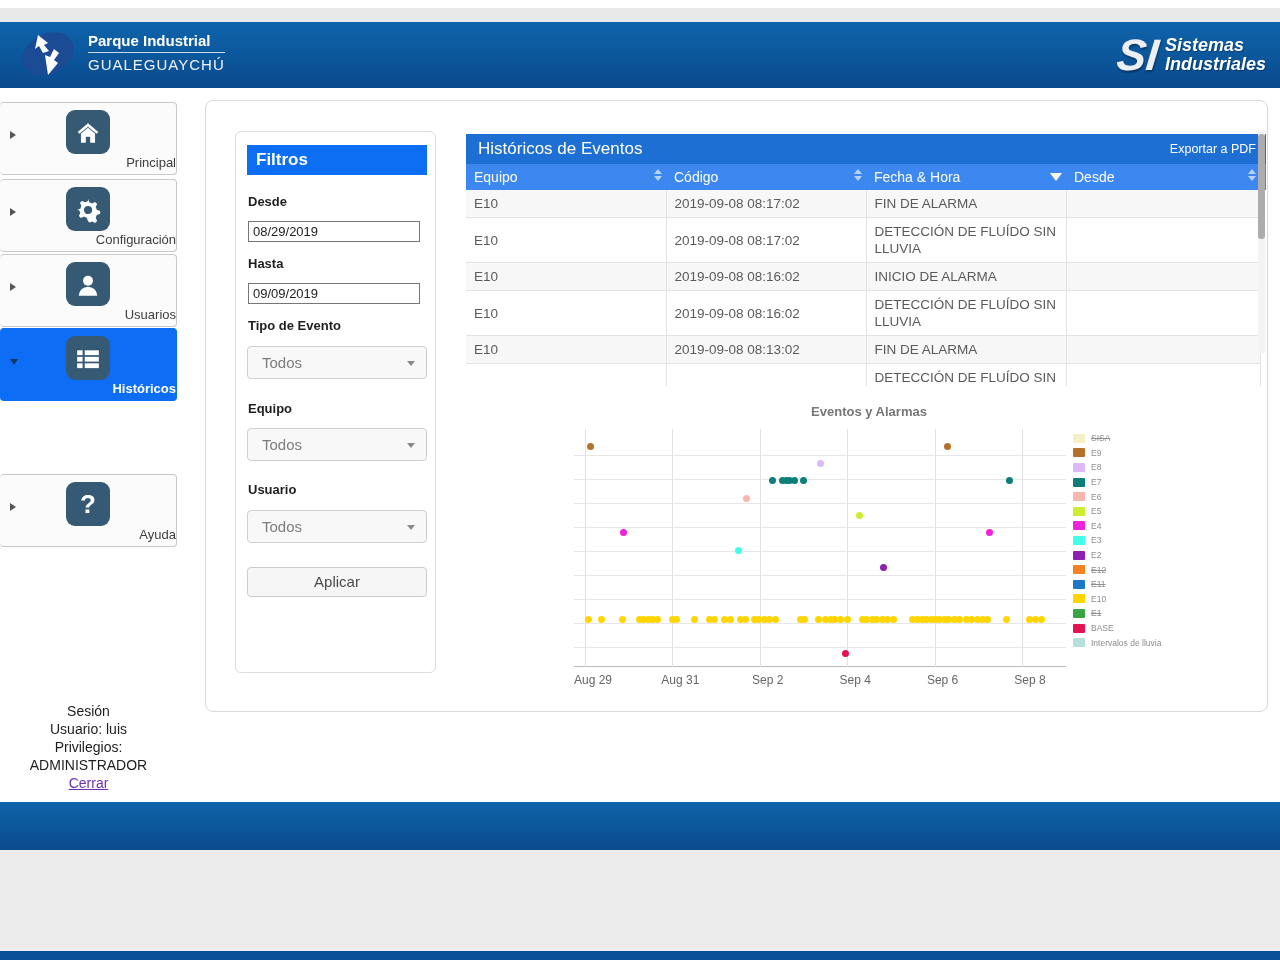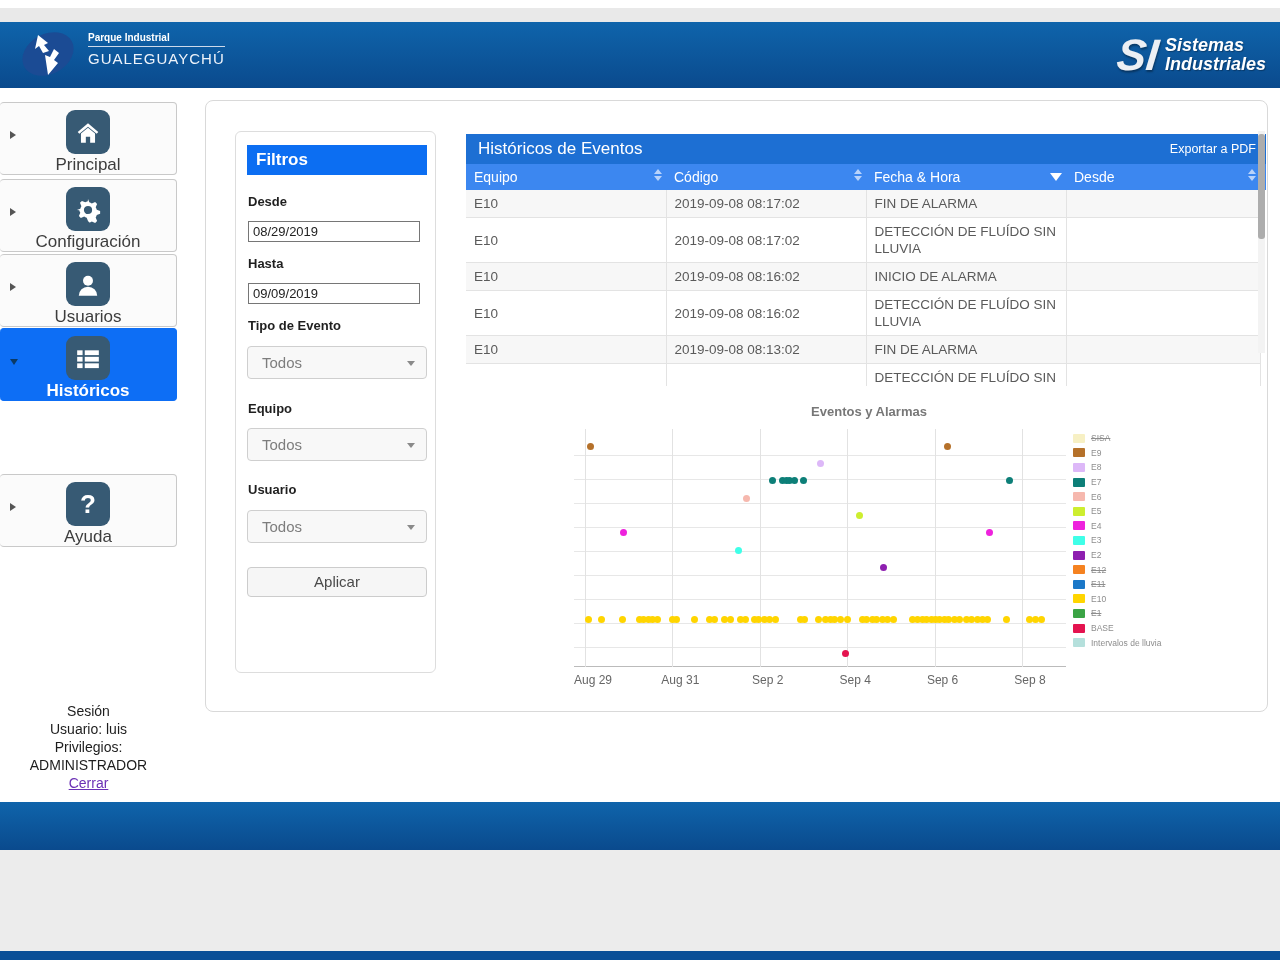--- a/index.html
+++ b/index.html
@@ -6,33 +6,33 @@
   html,body { background:#fff; }
   body { font-family:"Liberation Sans", sans-serif; }
   #app { position:relative; width:1280px; height:960px; background:#fff; overflow:hidden; }
 
   
   .top-strip { position:absolute; left:0; top:8px; width:1280px; height:14px; background:#e9e9e9; }
   .banner { position:absolute; left:0; top:22px; width:1280px; height:66px;
             background:linear-gradient(180deg,#0f64ab 0%,#0a4a8d 100%); }
   .logo-wrap { position:absolute; left:18px; top:5px; width:64px; height:54px; }
   .brand-left { position:absolute; left:88px; top:10px; color:#fff; }
-  .brand-left .t1 { font-size:10px; font-weight:bold; padding-bottom:3px; border-bottom:1px solid #cdd9ea; }
+  .brand-left .t1 { font-size:15px; font-weight:bold; padding-bottom:3px; border-bottom:1px solid #cdd9ea; }
   .brand-left .t2 { font-size:15px; letter-spacing:1px; margin-top:3px; color:#eef3fa; }
   .brand-right { position:absolute; right:14px; top:8px; display:flex; align-items:center; color:#fff; }
   .si-mark { font-size:44px; font-weight:bold; font-style:italic; color:#eceff4;
              text-shadow:1px 1px 1px #0a3independ; text-shadow:1px 2px 2px rgba(0,0,0,.35); margin-right:6px; transform:skew(-6deg); }
   .brand-right .txt { font-style:italic; font-weight:bold; font-size:18px; line-height:19px; text-shadow:1px 1px 1px rgba(0,0,0,.3); }
 
   
   .side-card { position:absolute; left:0; width:177px; background:#fbfbfb; border:1px solid #c9c9c9; border-left:none; border-radius:4px; }
   .nav-card { height:73px; text-align:center; cursor:pointer; }
   .nav-card .caret { position:absolute; left:10px; top:28px; width:0; height:0; border-left:6px solid #555; border-top:4px solid transparent; border-bottom:4px solid transparent; }
   .nav-card .icon-tile { display:inline-block; margin-top:7px; width:44px; height:44px; background:#375a74; border-radius:9px; line-height:44px; text-align:center; }
-  .nav-card .lbl { display:block; font-size:17px; color:#3d3d3d; margin-top:1px; }
+  .nav-card .lbl { display:block; font-size:13px; color:#3d3d3d; margin-top:1px;text-align:right; }
   .nav-card.active { background:#0d6ef5; border-color:#0d6ef5; }
   .nav-card.active .lbl { color:#fff; font-weight:bold; }
   .nav-card.active .caret { border-left:none; border-top:6px solid #0b3a66; border-left:4px solid transparent; border-right:4px solid transparent; border-bottom:none; top:30px; }
   .submenu { padding:8px 0 10px 0; text-align:center; }
   .submenu a { display:block; font-size:13px; color:#333; text-decoration:underline; line-height:15.5px; cursor:pointer; }
 
   .session { position:absolute; left:0; top:702px; width:177px; text-align:center; font-size:14px; color:#1d1d1d; line-height:18px; }
   .session a { color:#6b30b5; text-decoration:underline; cursor:pointer; }
 
   

